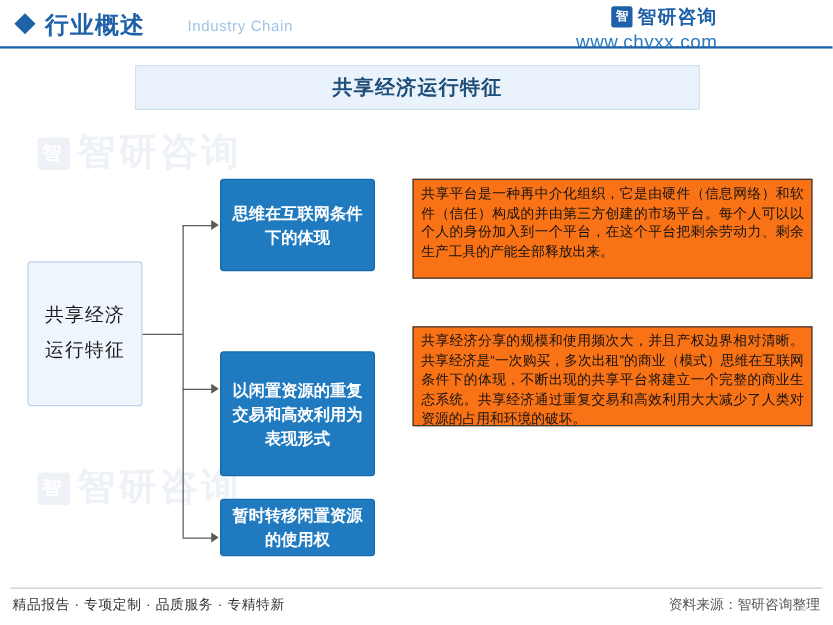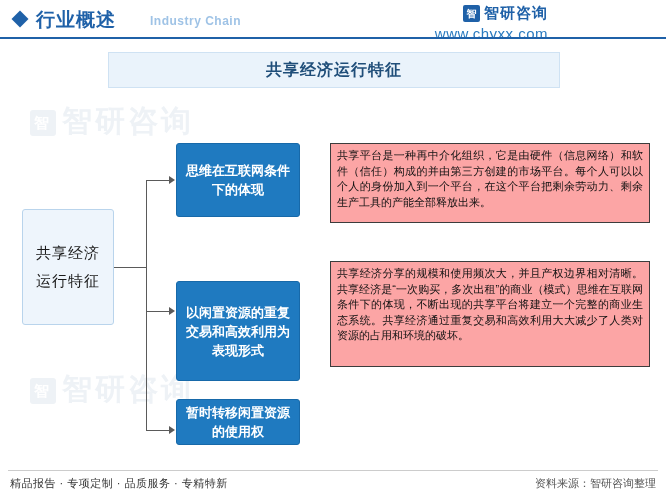--- a/index.html
+++ b/index.html
@@ -14,41 +14,42 @@
     position: relative;
     overflow: hidden;
   }
 
   
   .header {
     position: absolute;
     left: 0; top: 0;
     width: 562px; height: 38px;
     background: #ffffff;
+    padding-left: 26px;
   }
   .header-diamond {
     position: absolute;
     left: 14px; top: 13px;
     width: 12px; height: 12px;
     background: #1f61a8;
     transform: rotate(45deg);
   }
   .header-title {
     position: absolute;
     left: 36px; top: 7px;
     font-size: 19px;
     font-weight: bold;
     color: #1f61a8;
     letter-spacing: 1px;
   }
   .header-sub {
     position: absolute;
     left: 150px; top: 14px;
     font-size: 12px;
-    font-weight: bold;
+    font-weight: normal;
     color: #9fc3e6;
     letter-spacing: 0.5px;
   }
   .header-rule {
     position: absolute;
     left: 0; top: 37px;
     width: 666px; height: 2px;
     background: #1f61a8;
   }
   .brand-top {
@@ -172,31 +173,31 @@
     padding: 4px 8px;
   }
   .blue-1 { left: 176px; top: 104px;  height: 74px; }
   .blue-2 { left: 176px; top: 222px;  height: 100px; margin-top: 20px; }
   .blue-3 { left: 176px; top: 360px;  height: 46px; }
 
   
   .text-box {
     position: absolute;
     width: 320px;
-    background: #fca5a5;
+    background: #f97316;
     border: 1px solid #3c3c3c;
     color: #111111;
     font-size: 11px;
     line-height: 15.5px;
     box-sizing: border-box;
     padding: 4px 6px;
     text-align: justify;
   }
   .text-1 { left: 330px; top: 104px;  height: 80px; }
-  .text-2 { left: 330px; top: 222px;  height: 106px; }
+  .text-2 { left: 330px; top: 222px;  height: 80px; }
   .text-3 { left: 330px; top: 358px;  height: 66px; }
 
   
   .ln {
     position: absolute;
     background: #5a5a5a;
   }
   .ln-v { width: 1px; }
   .ln-h { height: 1px; }
   .arrow {

